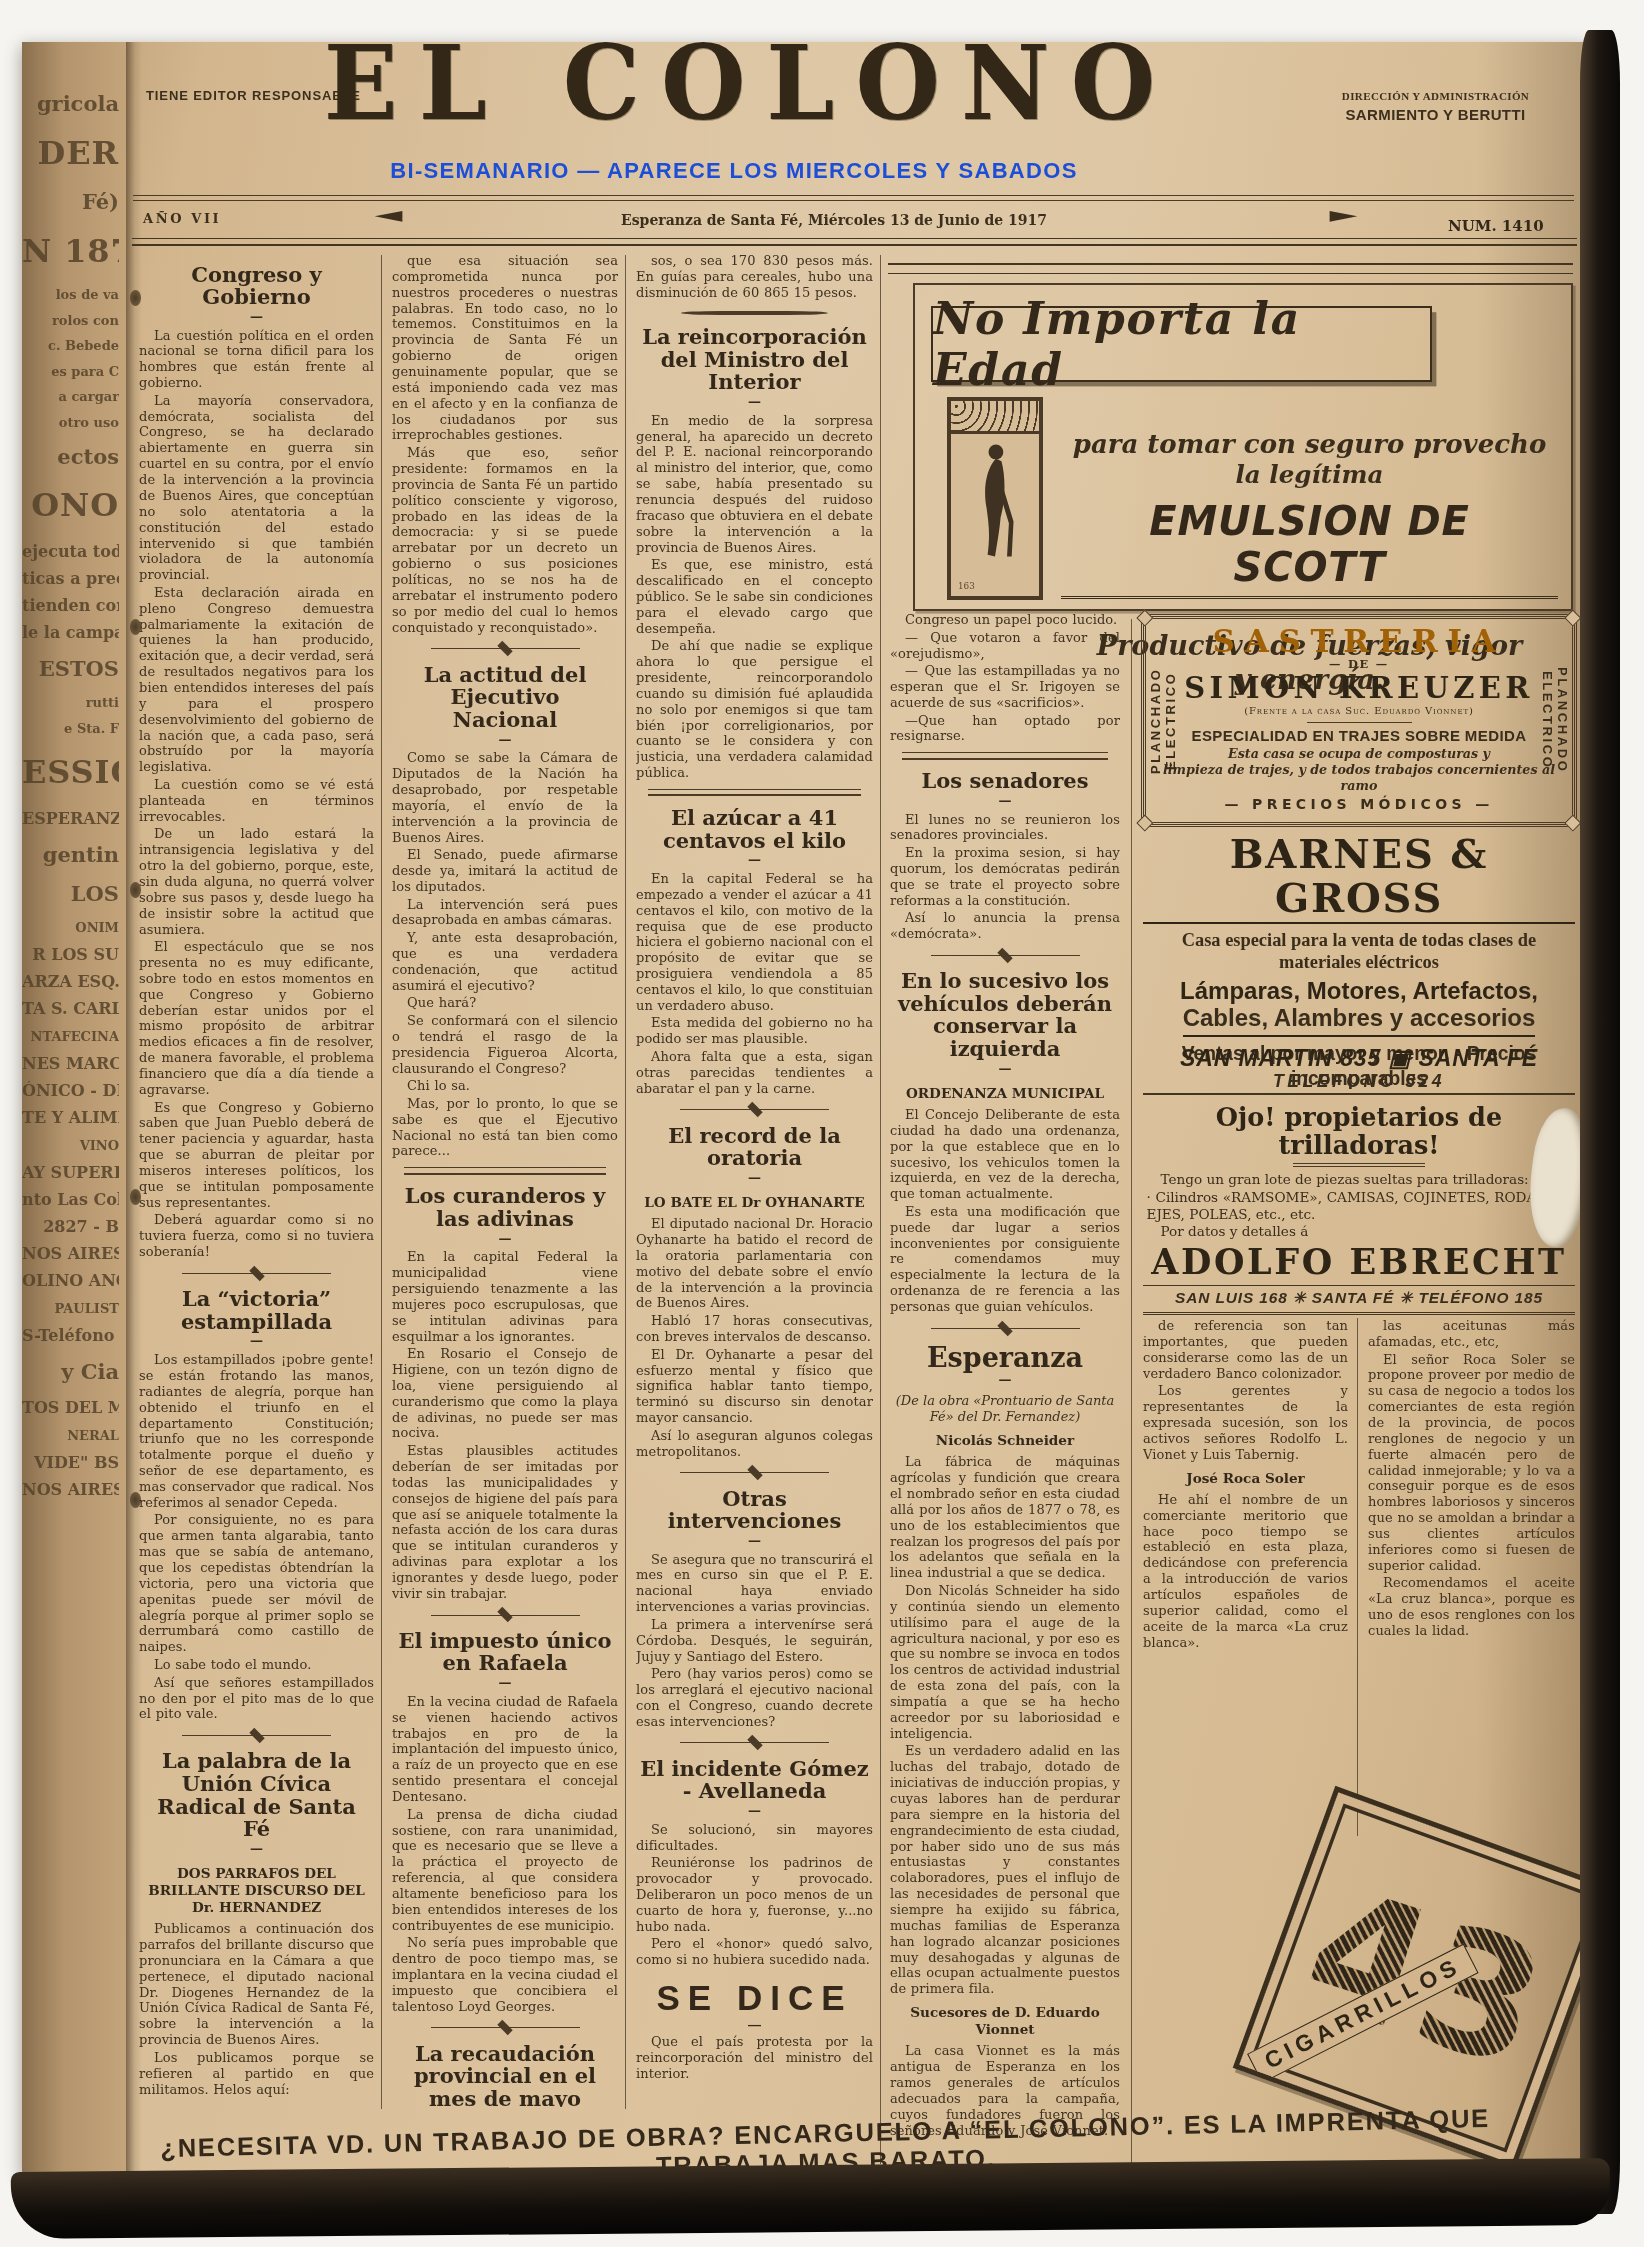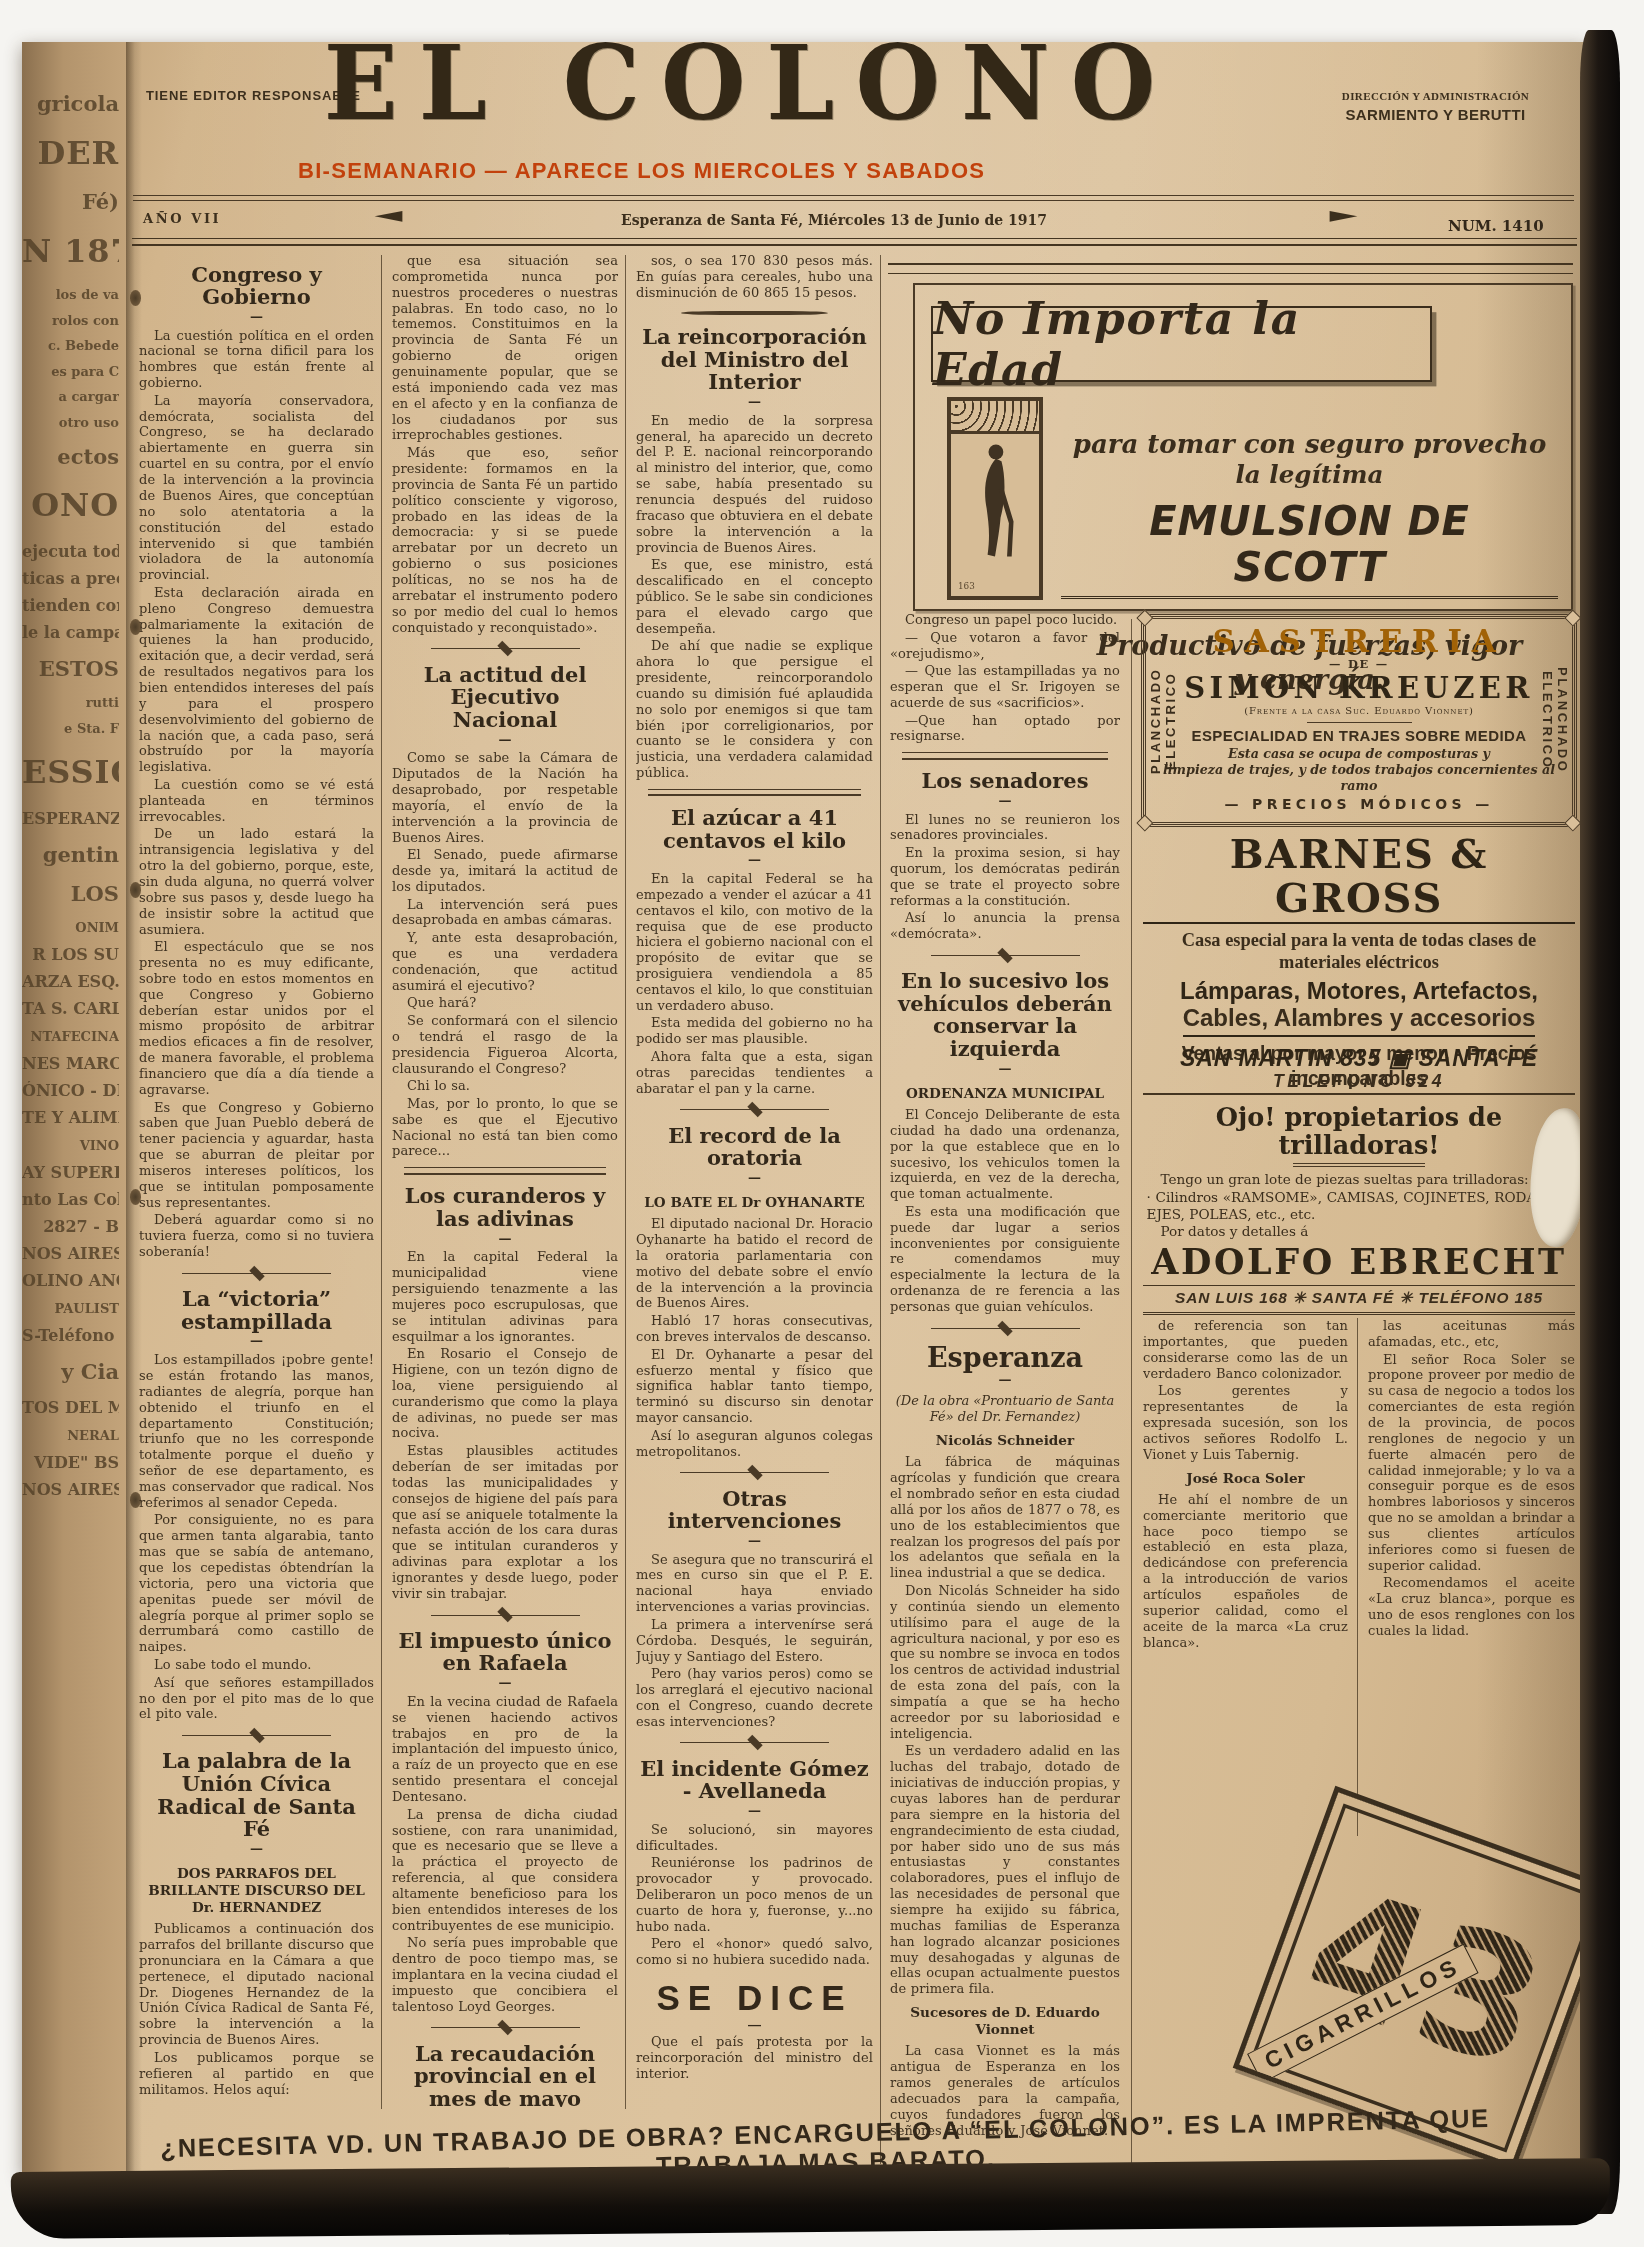--- a/index.html
+++ b/index.html
@@ -22,22 +22,22 @@
     border-radius:8.8px 12.3px 40px 53px;background:linear-gradient(#3a2e20,#120e0a 60%,#060504);}
   .tear{position:absolute;left:1531px;top:1108px;width:56px;height:139px;transform:rotate(7deg);
     background:#e9e0cd;border-radius:48% 52% 42% 58%/40% 60% 45% 55%;box-shadow:inset -3.5px 0 7px rgba(90,70,40,.5);}
   
   .editor-note{position:absolute;left:146px;top:88px;font:700 13px "Liberation Sans",sans-serif;letter-spacing:0.9px;color:#3c2f1d;}
   .masthead-title{position:absolute;left:298px;top:35px;width:904px;text-align:center;
     font:700 97px/1 "DejaVu Serif",serif;letter-spacing:21px;color:#332817;transform:scaleY(1.06);text-shadow:0.9px 0.9px 0 rgba(50,40,20,.4);}
   .direccion{position:absolute;left:1301px;top:90px;width:269px;text-align:center;color:#3c2f1d;}
   .direccion .l1{font:700 11px "Liberation Serif",serif;letter-spacing:0.4px;}
   .direccion .l2{font:800 15px "Liberation Sans",sans-serif;letter-spacing:0.4px;margin-top:3.5px;}
-  .subtitle{position:absolute;left:298px;top:158px;width:904px;text-align:left;
-    font:700 22px "Liberation Sans",sans-serif;letter-spacing:1.3px;color:#c2410c;}
+  .subtitle{position:absolute;left:282px;top:158px;width:904px;text-align:center;
+    font:700 22px "Liberation Sans",sans-serif;letter-spacing:1.3px;color:#1d4ed8;}
   .rule-thin{position:absolute;left:133px;top:195px;width:1441px;height:4.4px;border-top:0.9px solid #4a3a26;border-bottom:0.9px solid #4a3a26;}
   .anio{position:absolute;left:143px;top:211px;font:700 13px "DejaVu Serif",serif;letter-spacing:2.6px;color:#3c2f1d;}
   .arrow{position:absolute;top:207px;font:14px "DejaVu Sans",sans-serif;color:#3c2f1d;transform:scaleX(2.6);}
   .arrow.left{left:383px;} .arrow.right{left:1338px;}
   .date-center{position:absolute;left:439px;top:212px;width:790px;text-align:center;font:700 14px "DejaVu Serif",serif;color:#3c2f1d;}
   .num{position:absolute;left:1448px;top:217px;font:800 15px "DejaVu Serif",serif;color:#33281a;}
   .rule-thick{position:absolute;left:132px;top:238px;width:1445px;height:5.3px;border-top:1.8px solid #443521;border-bottom:2.6px solid #443521;}
   
   .col{position:absolute;overflow:hidden;}
   .vr{position:absolute;width:0.9px;background:rgba(70,54,32,.75);}

